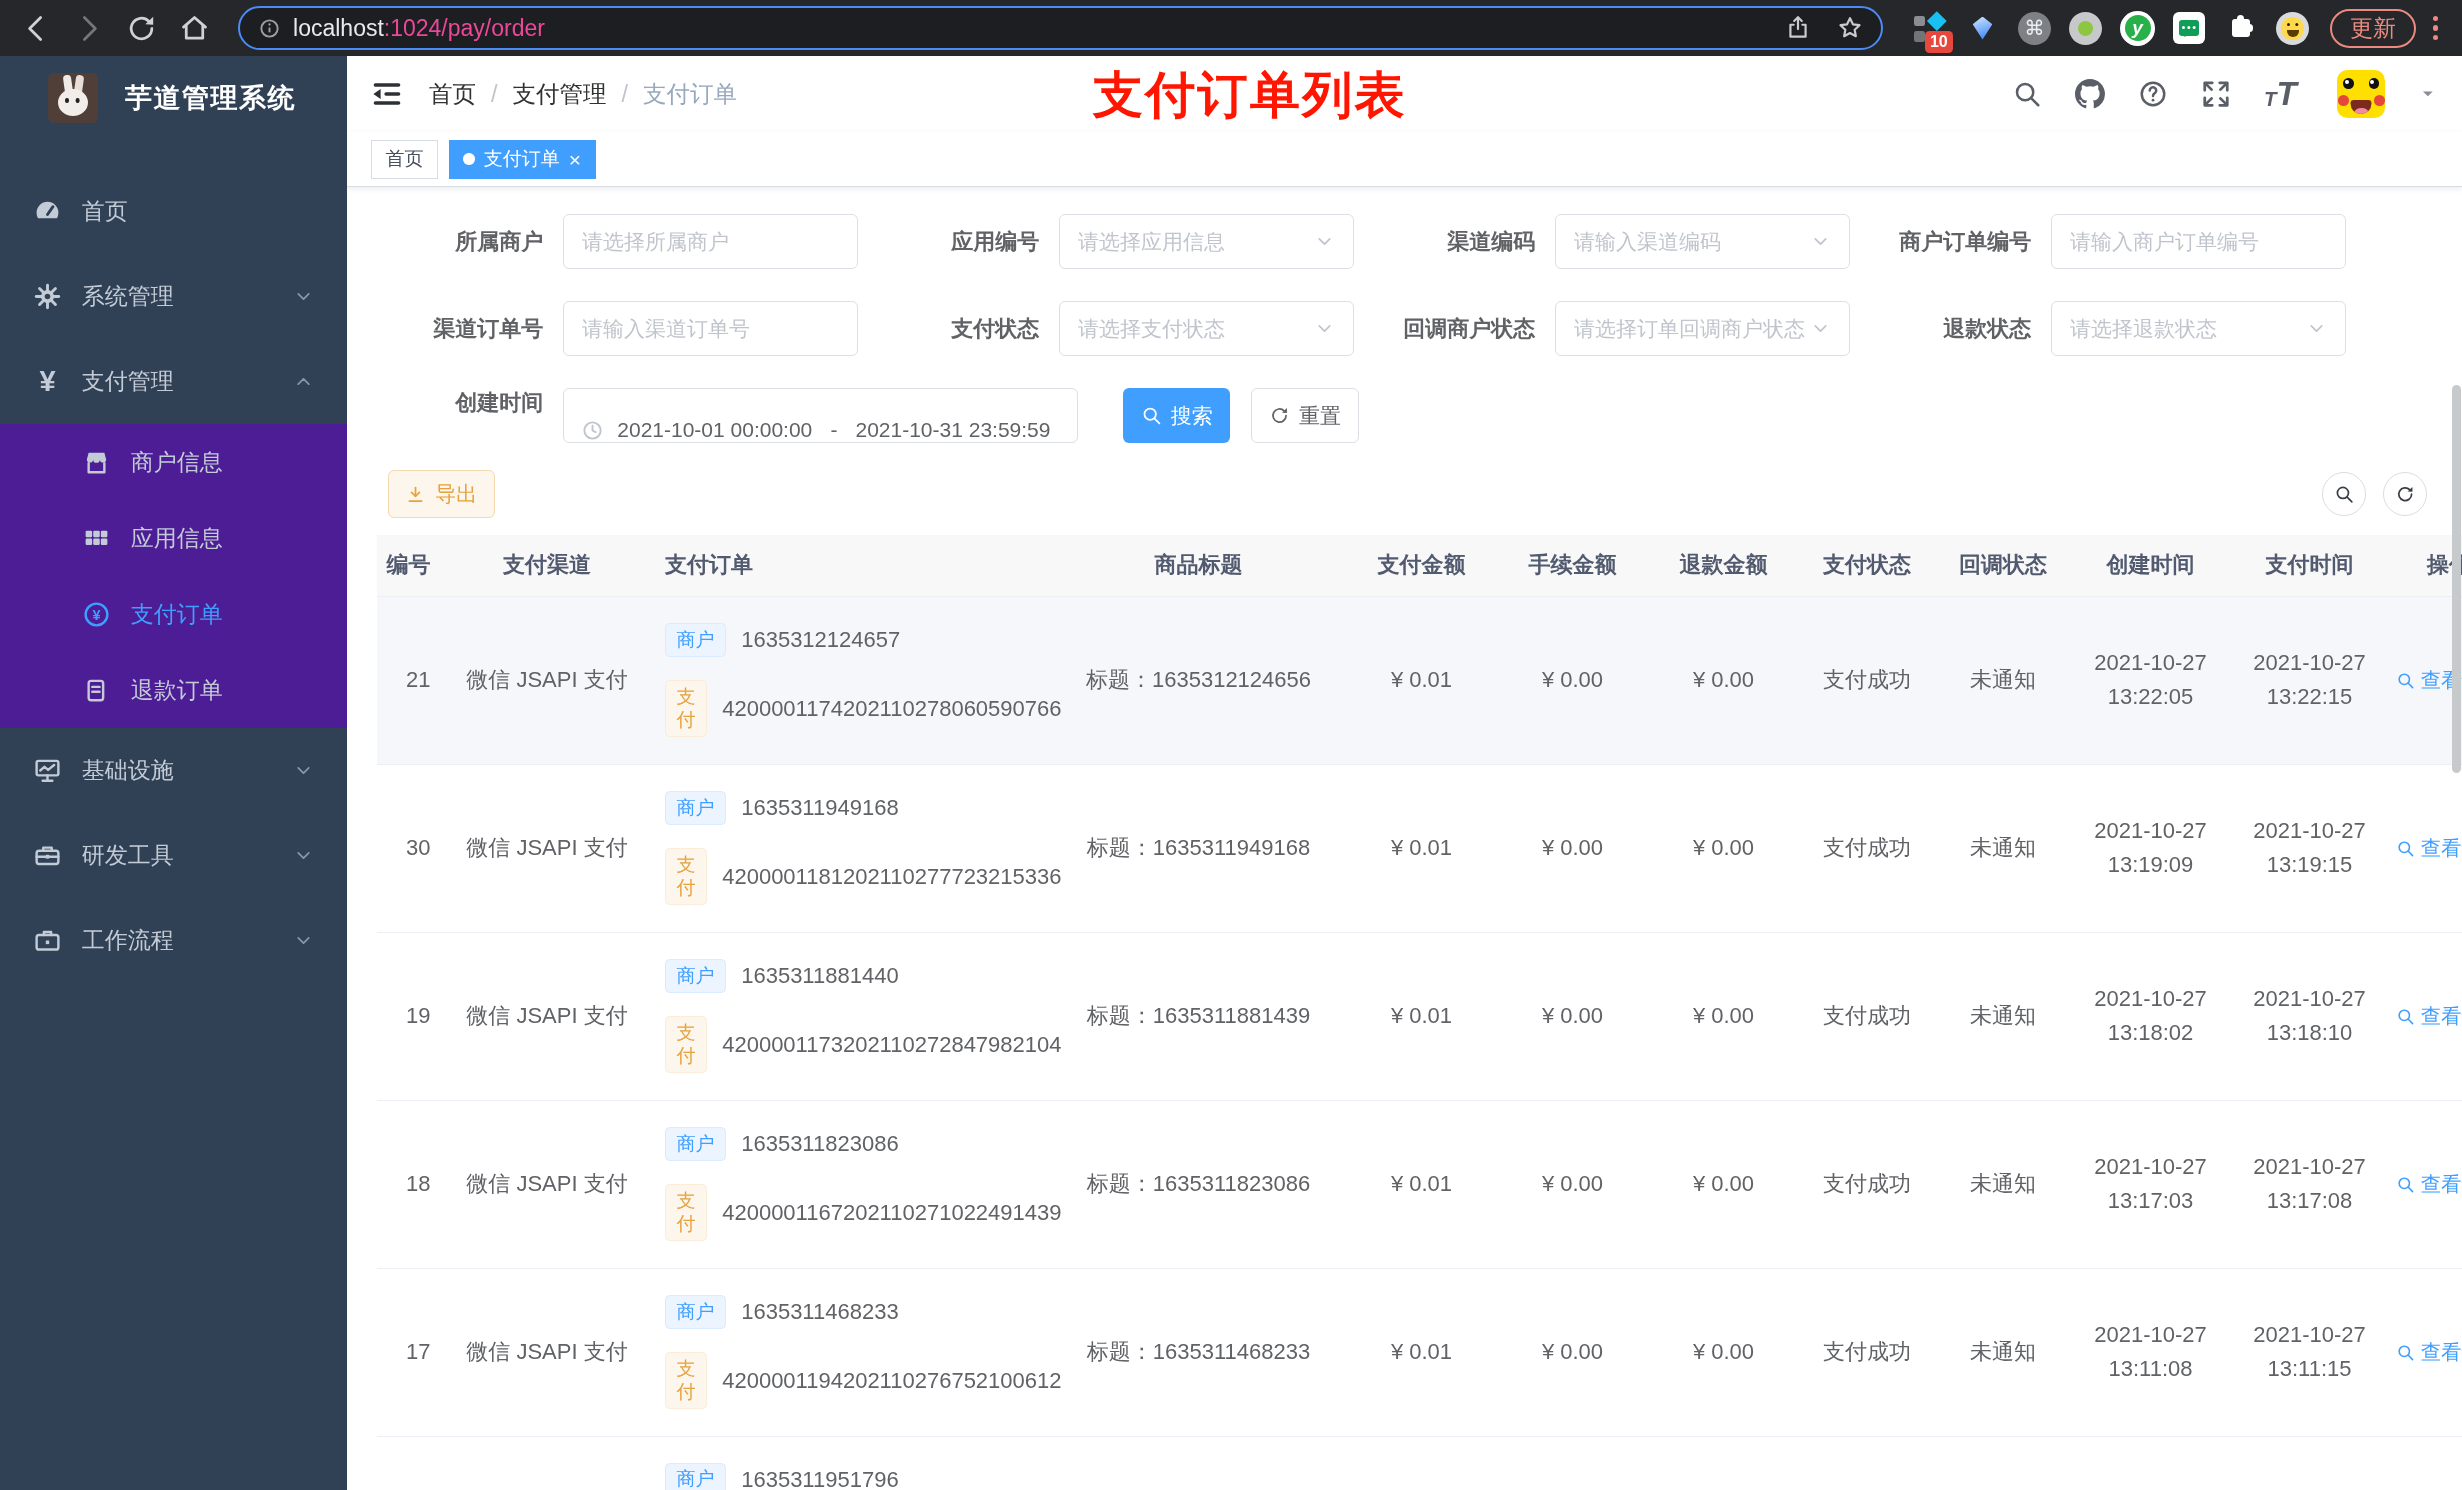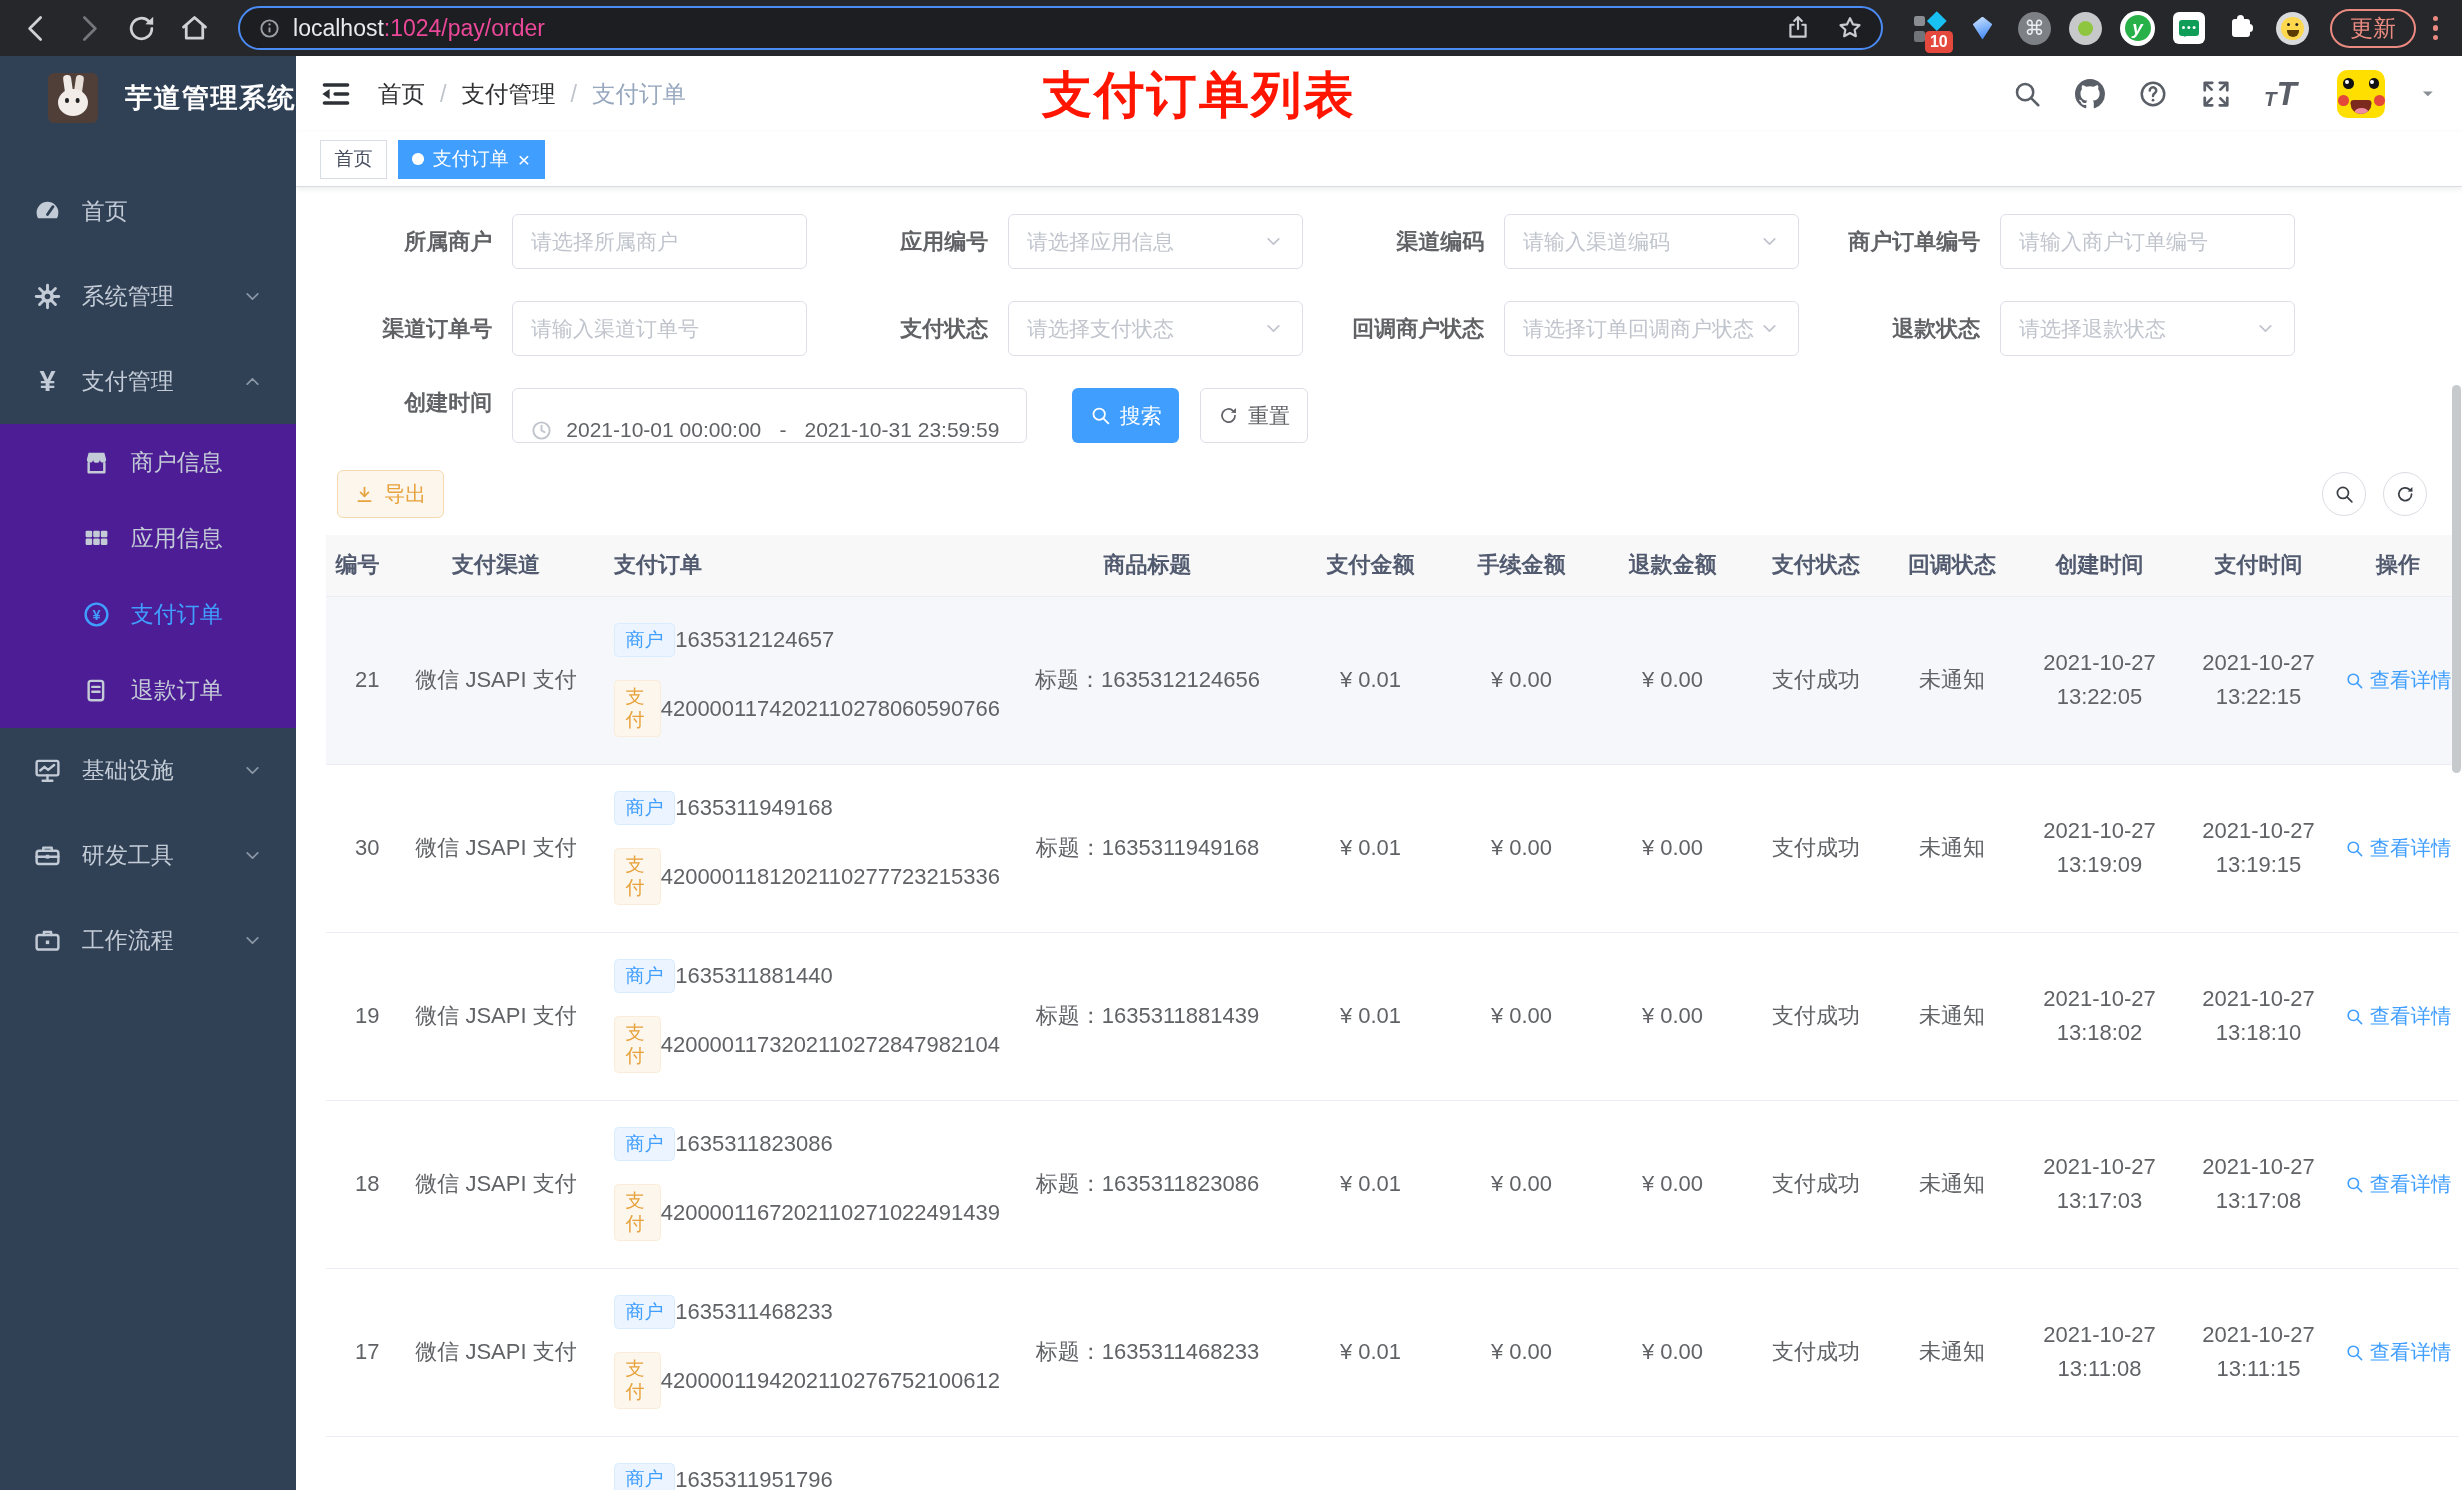--- a/index.html
+++ b/index.html
@@ -48,21 +48,21 @@
     box-shadow:8.3px 0 #222;}
   .face::after{content:"";position:absolute;left:5.3px;bottom:3px;width:12px;height:6.8px;background:#5b3b00;
     border-radius:0 0 12px 12px;}
   .update-pill{height:39px;padding:0 18px;border:2.3px solid #ea8a80;border-radius:21px;color:#ea8a80;font-size:23px;
     display:flex;align-items:center;margin:0 12px 0 21px;flex:none;}
   .kebab{display:flex;flex-direction:column;gap:4.5px;padding:4.5px;}
   .kebab i{width:5.3px;height:5.3px;border-radius:50%;background:#ea8a80;display:block;}
 
   
   .app { display:flex; height:1434px; }
-  .sidebar { width:296px; flex:none; background:#304156; overflow:hidden; }
+  .sidebar { width:347px; flex:none; background:#304156; overflow:hidden; }
   .logo-row { height:83px; display:flex; align-items:center; padding-left:48px; gap:27px; }
   .logo-img{width:50px;height:50px;border-radius:6px;background:#503f38;position:relative;overflow:hidden;flex:none;}
   .rb-ear{position:absolute;top:2.3px;width:7.6px;height:19.7px;background:#efeae6;border-radius:3.8px;}
   .rb-ear.e1{left:16px;transform:rotate(-8deg);} .rb-ear.e2{left:26.5px;transform:rotate(8deg);background:#e8ded8;}
   .rb-head{position:absolute;top:16.7px;left:9.8px;width:30px;height:27px;background:#f2ede9;border-radius:50%;}
   .rb-head::before{content:"";position:absolute;left:7.6px;top:9px;width:3.8px;height:4.5px;border-radius:50%;background:#222;
     box-shadow:10.6px 0 #222;}
   .side-title { color:#fff; font-size:27px; font-weight:700; letter-spacing:1.5px; }
   .menu { margin-top:30px; }
   .menu-item { height:85px; display:flex; align-items:center; padding-left:33px; color:#c3cbd6; font-size:23px; cursor:pointer; }
@@ -142,21 +142,21 @@
   .tbl { width:2133px; font-size:22px; color:#606266; }
   .tbl-head { display:flex; align-items:center; height:62px; background:#f8f8f9; border-bottom:0.8px solid #ebeef5; }
   .th { font-weight:700; color:#515a6e; text-align:center; }
   .th, .td { flex:none; display:flex; align-items:center; justify-content:center; }
   .c-id{width:64px; overflow:hidden; justify-content:flex-end; padding-right:10.6px;}
   .c-channel{width:212px;} .c-order{width:398px; justify-content:flex-start; padding-left:12px;}
   .c-title{width:295px;} .c-amt{width:151px;} .c-status{width:136px;} .c-time{width:159px;} .c-op{width:120px;}
   .tbl-row { display:flex; align-items:center; height:168px; border-bottom:0.8px solid #ebeef5; background:#fff; }
   .tbl-row:first-child { background:#f5f7fa; }
   .c-order.td { flex-direction:column; align-items:flex-start; justify-content:center; gap:23px; }
-  .o-line { display:flex; align-items:center; gap:0; }
+  .o-line { display:flex; align-items:center; gap:15px; }
   .tagx { font-size:19px; padding:4.5px 10.6px; border-radius:4.5px; line-height:1.2; }
   .tag-m { background:#ecf5ff; border:1.5px solid #d9ecff; color:#409eff; }
   .tag-p { background:#fdf6ec; border:1.5px solid #faecd8; color:#e6a23c; }
   .o-num { font-size:22px; color:#606266; }
   .c-time.td { flex-direction:column; justify-content:center; line-height:1.55; }
   .op-link { color:#409eff; display:flex; align-items:center; gap:6px; font-size:20.4px; cursor:pointer; text-decoration:none; }
   .op-ic { width:19px; height:19px; flex:none; }
   .tbl-row.partial { align-items:flex-start; padding-top:26px; border-bottom:none; }
 
   .scrollbar { position:fixed; right:1.5px; top:385px; width:9px; height:388px; background:#c7cacd; border-radius:4.5px; }

